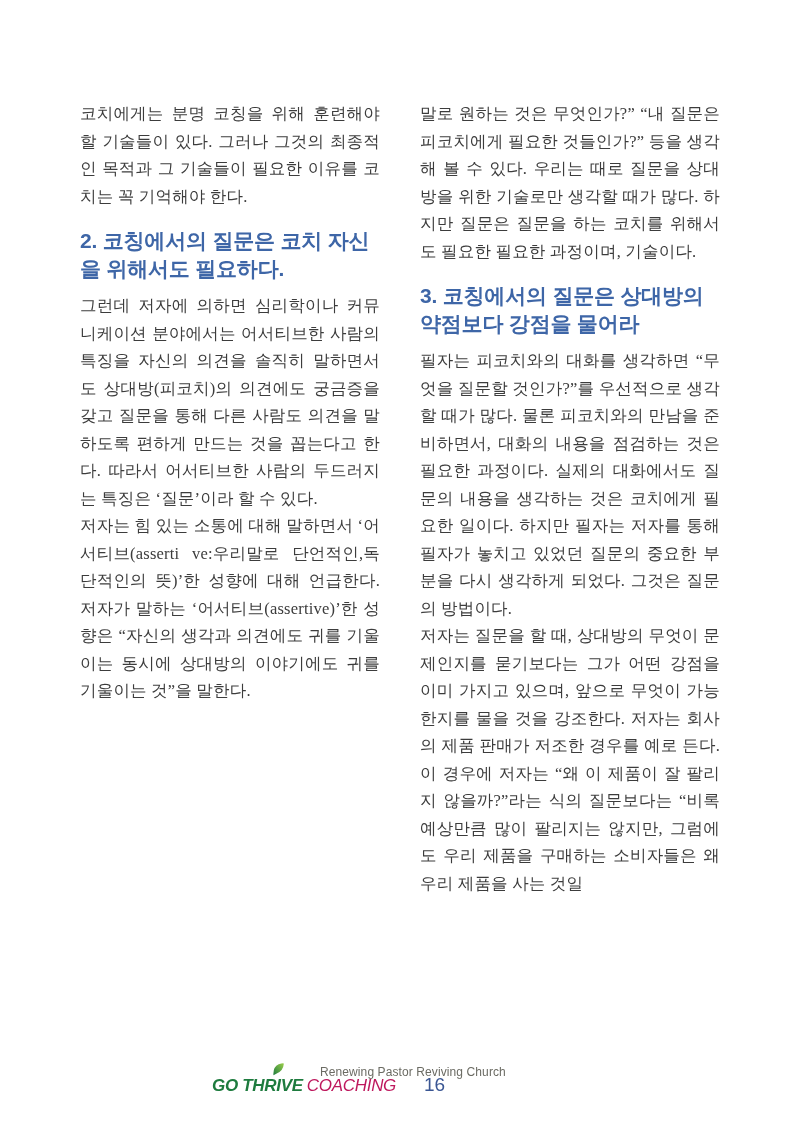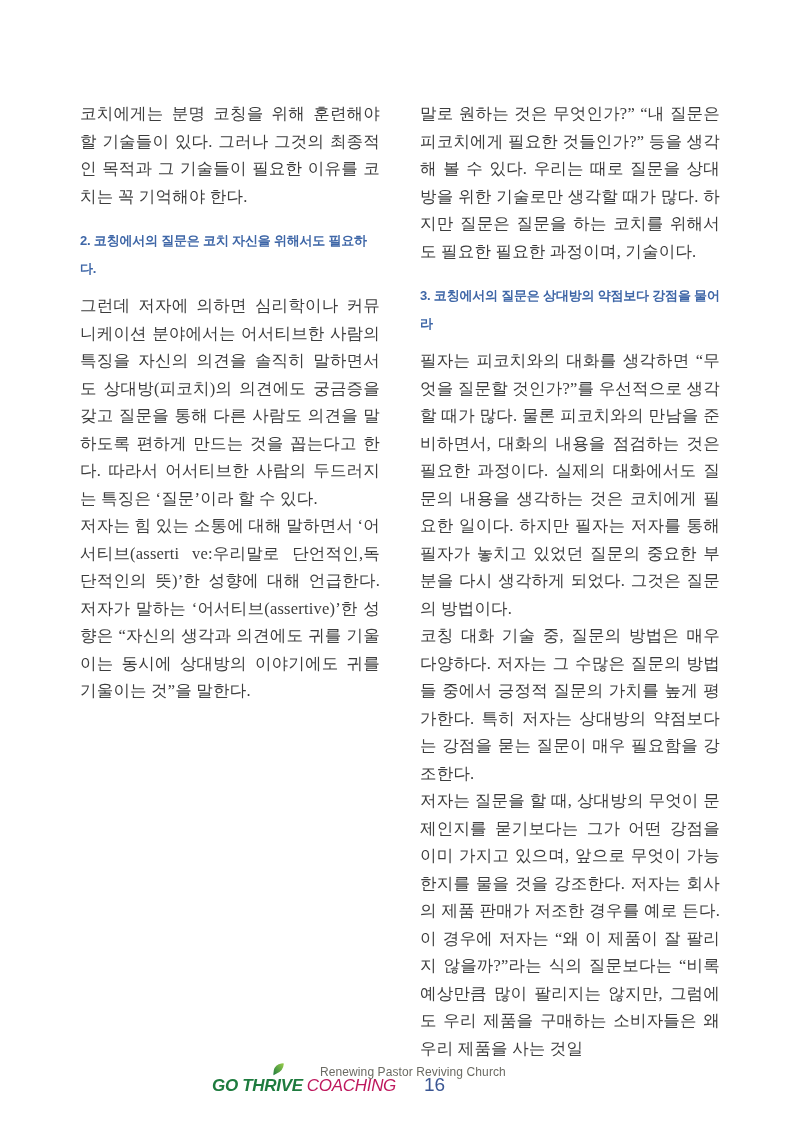--- a/index.html
+++ b/index.html
@@ -24,21 +24,21 @@
     width:305px;
     font-size:16.5px;
     line-height:27.5px;
     color:#3c3c3c;
     text-align:justify;
     letter-spacing:0.2px;
   }
   .col p { margin:0; }
   .heading {
     font-family:"Liberation Sans", sans-serif;
-    font-size:13px;
+    font-size:21px;
     line-height:28px;
     font-weight:700;
     color:#3e66a7;
     margin:17px 0 9px 0;
     text-align:left;
     letter-spacing:-0.2px;
   }
   .col-right .first-para { margin-top:0; }
 
   
@@ -93,21 +93,20 @@
       <p>코치에게는 분명 코칭을 위해 훈련해야 할 기술들이 있다. 그러나 그것의 최종적인 목적과 그 기술들이 필요한 이유를 코치는 꼭 기억해야 한다.</p>
       <h2 class="heading">2. 코칭에서의 질문은 코치 자신을 위해서도 필요하다.</h2>
       <p>그런데 저자에 의하면 심리학이나 커뮤니케이션 분야에서는 어서티브한 사람의 특징을 자신의 의견을 솔직히 말하면서도 상대방(피코치)의 의견에도 궁금증을 갖고 질문을 통해 다른 사람도 의견을 말하도록 편하게 만드는 것을 꼽는다고 한다. 따라서 어서티브한 사람의 두드러지는 특징은 ‘질문’이라 할 수 있다.</p>
       <p>저자는 힘 있는 소통에 대해 말하면서 ‘어서티브(asserti ve:우리말로 단언적인,독단적인의 뜻)’한 성향에 대해 언급한다. 저자가 말하는 ‘어서티브(assertive)’한 성향은 “자신의 생각과 의견에도 귀를 기울이는 동시에 상대방의 이야기에도 귀를 기울이는 것”을 말한다.</p>
     </div>
 
     <div class="col col-right">
       <p class="first-para">말로 원하는 것은 무엇인가?” “내 질문은 피코치에게 필요한 것들인가?” 등을 생각해 볼 수 있다. 우리는 때로 질문을 상대방을 위한 기술로만 생각할 때가 많다. 하지만 질문은 질문을 하는 코치를 위해서도 필요한 필요한 과정이며, 기술이다.</p>
       <h2 class="heading">3. 코칭에서의 질문은 상대방의 약점보다 강점을 물어라</h2>
       <p>필자는 피코치와의 대화를 생각하면 “무엇을 질문할 것인가?”를 우선적으로 생각할 때가 많다. 물론 피코치와의 만남을 준비하면서, 대화의 내용을 점검하는 것은 필요한 과정이다. 실제의 대화에서도 질문의 내용을 생각하는 것은 코치에게 필요한 일이다. 하지만 필자는 저자를 통해 필자가 놓치고 있었던 질문의 중요한 부분을 다시 생각하게 되었다. 그것은 질문의 방법이다.</p>
-      <p>코칭 대화 기술 중, 질문의 방법은 매우 다양하다. 저자는 그 수많은 질문의 방법들 중에서 긍정적 질문의 가치를 높게 평가한다. 특히 저자는 상대방의 약점보다는 강점을 묻는 질문이 매우 필요함을 강조한다.</p>
       <p>저자는 질문을 할 때, 상대방의 무엇이 문제인지를 묻기보다는 그가 어떤 강점을 이미 가지고 있으며, 앞으로 무엇이 가능한지를 물을 것을 강조한다. 저자는 회사의 제품 판매가 저조한 경우를 예로 든다. 이 경우에 저자는 “왜 이 제품이 잘 팔리지 않을까?”라는 식의 질문보다는 “비록 예상만큼 많이 팔리지는 않지만, 그럼에도 우리 제품을 구매하는 소비자들은 왜 우리 제품을 사는 것일</p>
     </div>
 
   </div>
 
   <div class="footer">
     <div class="logo">
       <span class="leaf">
         <svg viewBox="0 0 20 20" width="14" height="13" aria-hidden="true">
           <defs>

